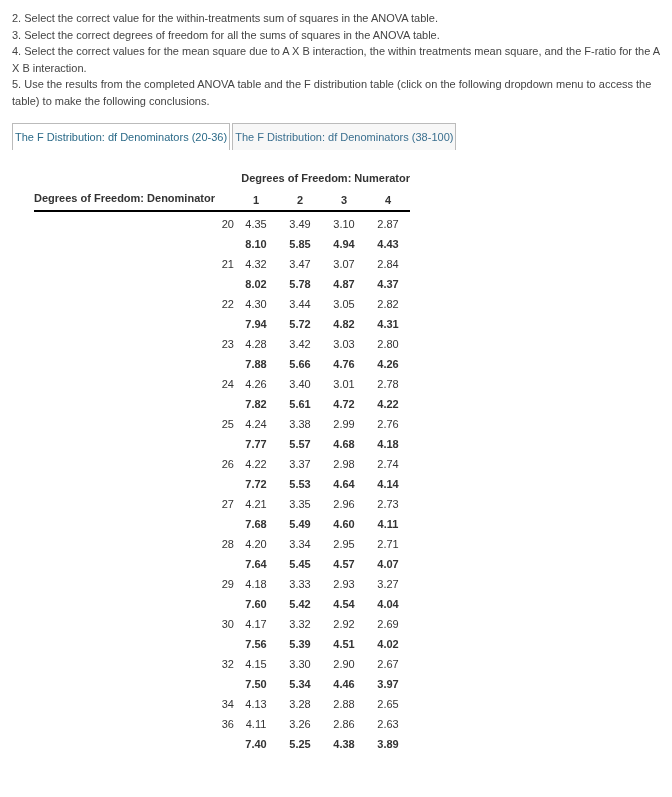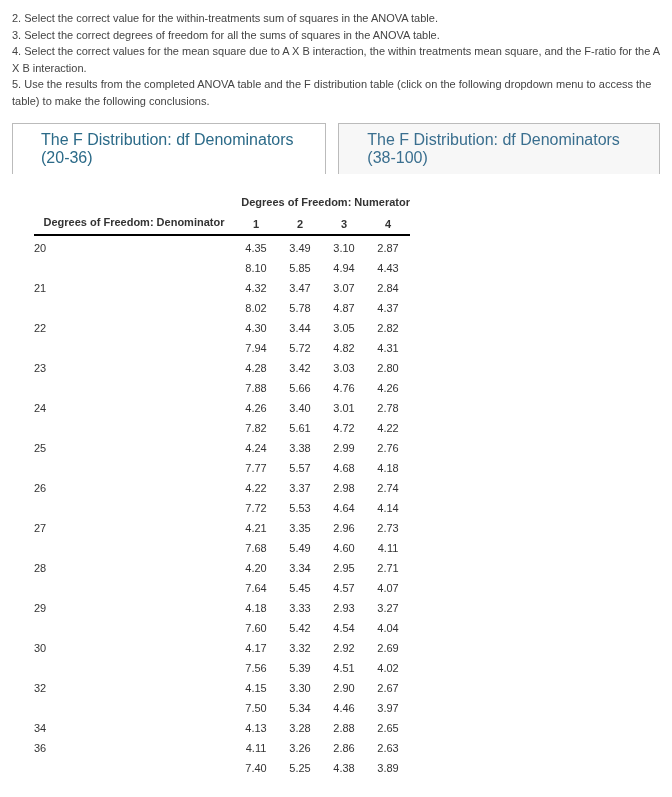--- a/index.html
+++ b/index.html
@@ -1,34 +1,34 @@
 <!DOCTYPE html>
 <html><head>
 <meta charset="utf-8">
 <style>
   *{box-sizing:border-box;margin:0;padding:0}
   body{font-family:Arial,Helvetica,sans-serif;font-size:11px;color:#333;background:#fff;width:672px;padding:10px 12px}
   .instr{margin:0 0;line-height:1.5;color:#444}
   .tabs{display:flex;margin-top:14px;margin-bottom:18px}
-  .tab{border:1px solid #bbb;padding:7px 28px;font-size:16px;background:#f7f7f7;color:#3a6f8f;border-bottom:none}
+  .tab{border:1px solid #bbb;padding:7px 2px;font-size:11px;background:#f7f7f7;color:#3a6f8f;border-bottom:none}
   .tab.active{background:#fff;color:#2b6a88;position:relative;z-index:2}
-  .tab+.tab{margin-left:12px}
+  .tab+.tab{margin-left:2px}
   .sheet{padding:0 22px}
-  .col-d{width:200px;text-align:left}
+  .col-d{width:200px;text-align:right}
   .col-n{width:44px;text-align:center}
   .num-hdr{display:flex;font-weight:bold;border-bottom:2px solid #000;width:176px;margin-left:200px}
   .num-hdr .col-n{padding:4px 0}
-  .den-hdr{border-bottom:2px solid #000;width:200px;padding-bottom:6px;text-align:center;font-weight:bold}
+  .den-hdr{border-bottom:2px solid #000;width:200px;padding-bottom:6px;font-weight:bold}
   .hdr-wrap{display:flex;align-items:flex-end;margin-bottom:2px}
   .grp-title{padding:4px 0 6px 0}
   .rows{}
   .row{display:flex}
   .row .col-d{padding:4px 0;border-bottom:0}
   .row .col-n{padding:4px 0}
-  .row.bold .col-n{font-weight:normal}
+  .row.bold .col-n{font-weight:bold}
 </style>
 </head>
 <body>
 
 <p class="instr">2. Select the correct value for the within-treatments sum of squares in the ANOVA table.</p>
 <p class="instr">3. Select the correct degrees of freedom for all the sums of squares in the ANOVA table.</p>
 <p class="instr">4. Select the correct values for the mean square due to A X B interaction, the within treatments mean square, and the F-ratio for the A X B interaction.</p>
 <p class="instr">5. Use the results from the completed ANOVA table and the F distribution table (click on the following dropdown menu to access the table) to make the following conclusions.</p>
 
 <div class="tabs">

